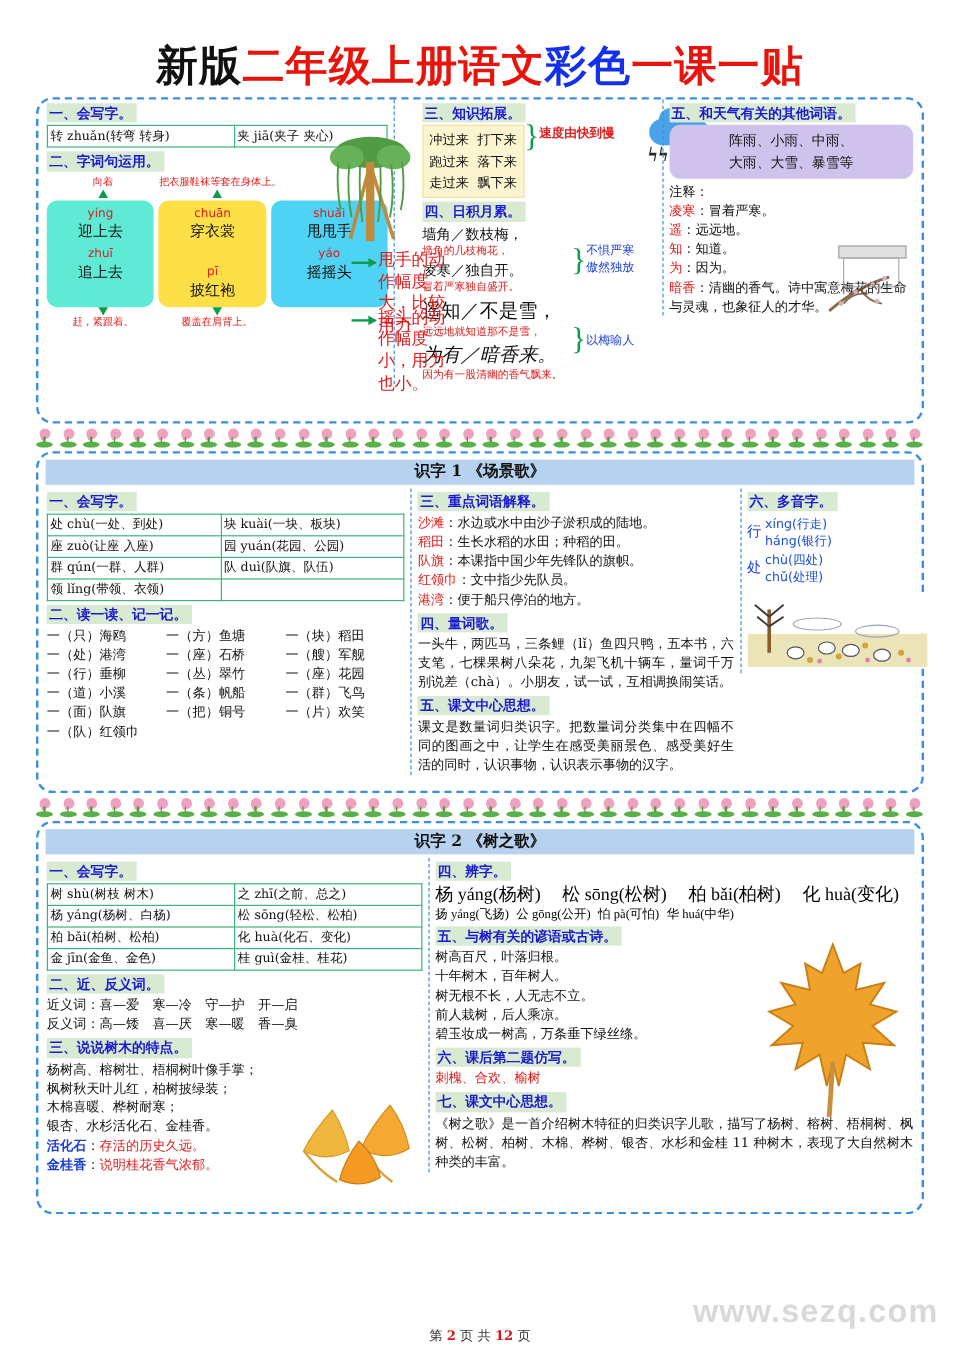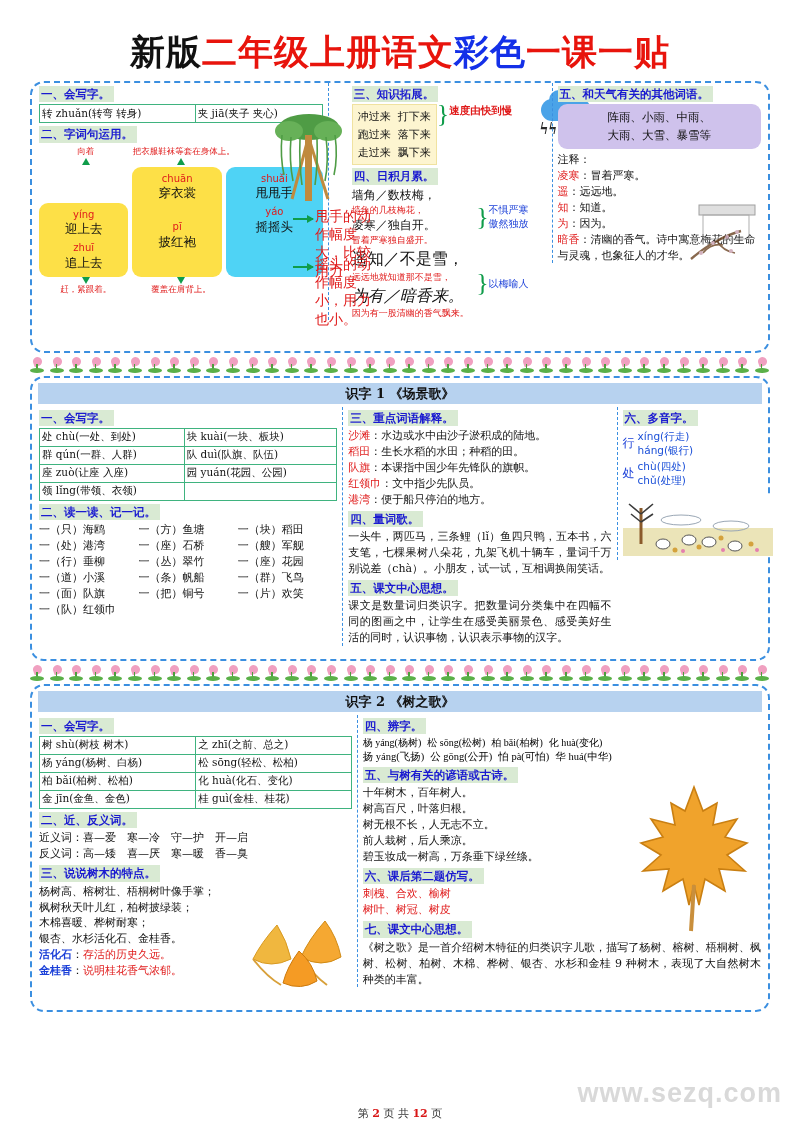--- a/index.html
+++ b/index.html
@@ -5,21 +5,21 @@
   html,body{margin:0;padding:0;}
   body{
     width:800px;height:1131px;
     background:#ffffff;
     font-family:"Liberation Serif","DejaVu Serif",serif;
     position:relative;overflow:hidden;
   }
   
   .title{
     text-align:center;
-    font-family:Liberation Mono, monospace;
+    font-family:Liberation Sans, sans-serif;
     font-weight:bold;
     font-size:35px;
     letter-spacing:1px;
     padding-top:38px;
     line-height:1;
     white-space:nowrap;
   }
   .t-blk{color:#111111;}
   .t-red{color:#e8140c;}
   .t-blue{color:#1430e8;}
@@ -85,21 +85,21 @@
   .word-row{display:flex;gap:4px;margin-top:2px;}
   .wbox{
     border-radius:9px;
     padding:5px 6px;
     text-align:center;
     font-family:"DejaVu Serif",serif;
     line-height:1.35;
   }
   .wbox .p{font-family:"DejaVu Sans",sans-serif;font-size:10px;color:#e01b1b;}
   .wbox .w{font-size:12.5px;color:#111;}
-  .pinkbox{background:#fde047;margin-top:36px;}
+  .pinkbox{background:#5eead4;}
   .greenbox{background:#fde047;}
   .cyanbox{background:#4fd3f5;}
 
   .mini{font-size:14px;color:#e01b1b;line-height:1.3;font-family:Liberation Sans, sans-serif;}
   .arrow-up,.arrow-dn{display:block;width:0;height:0;margin:0 auto;}
   .arrow-up{border-left:4px solid transparent;border-right:4px solid transparent;border-bottom:7px solid #0f9c4a;}
   .arrow-dn{border-left:4px solid transparent;border-right:4px solid transparent;border-top:7px solid #0f9c4a;}
   .vline{width:2px;background:#0f9c4a;margin:0 auto;height:10px;}
   .arrow-r{display:inline-block;vertical-align:middle;width:20px;height:2px;background:#0f9c4a;position:relative;}
   .arrow-r:after{content:"";position:absolute;right:-1px;top:-3px;border-left:7px solid #0f9c4a;border-top:4px solid transparent;border-bottom:4px solid transparent;}
@@ -514,26 +514,26 @@
 
     <div class="col" style="width:42%;padding-right:5px;">
       <div class="hd">一、会写字。</div>
       <table class="wz">
         <tbody>
             <tr>
               <td>处 chù(一处、到处)</td>
               <td>块 kuài(一块、板块)</td>
             </tr>
         <tr>
+              <td>座 zuò(让座 入座)</td>
+              <td>园 yuán(花园、公园)</td>
+            </tr>
+        <tr>
               <td>群 qún(一群、人群)</td>
               <td>队 duì(队旗、队伍)</td>
-            </tr>
-        <tr>
-              <td>座 zuò(让座 入座)</td>
-              <td>园 yuán(花园、公园)</td>
             </tr>
         <tr>
               <td>领 lǐng(带领、衣领)</td>
               <td></td>
             </tr>
       </tbody>
         </table>
       <div class="hd">二、读一读、记一记。</div>
       <div class="qgrid">
         <span>一（只）海鸥</span>
@@ -851,43 +851,42 @@
           <path d="M6 44 Q20 62 34 70" stroke="#d8a03a" stroke-width="2" fill="none"></path>
           <path d="M78 6 Q62 24 54 42 Q74 54 94 42 Q90 22 78 6 Z" fill="#f5a832" stroke="#d08a14"></path>
           <path d="M54 42 Q66 60 80 70" stroke="#d8a03a" stroke-width="2" fill="none"></path>
           <path d="M52 36 Q40 52 36 68 Q54 76 70 66 Q66 48 52 36 Z" fill="#f59b24" stroke="#cc7a0d"></path>
         </svg>
       </div>
     </div>
 
     <div class="col" style="width:56%;padding-left:5px;border-left:1px dashed #3b8fe0;position:relative;">
       <div class="hd">四、辨字。</div>
-      <div style="display:flex;gap:6px;font-size:10px;">
+      <div style="display:flex;gap:18px;font-size:15px;">
         <span>杨 yáng(杨树)</span>
         <span>松 sōng(松树)</span>
         <span>柏 bǎi(柏树)</span>
         <span>化 huà(变化)</span>
       </div>
       <div style="display:flex;gap:6px;font-size:10.5px;">
         <span>扬 yáng(飞扬)</span>
         <span>公 gōng(公开)</span>
         <span>怕 pà(可怕)</span>
         <span>华 huá(中华)</span>
       </div>
       <div class="hd">五、与树有关的谚语或古诗。</div>
+      <div class="tx">树高百尺，叶落归根。</div>
       <div class="tx">十年树木，百年树人。</div>
-      <div class="tx">树高百尺，叶落归根。</div>
       <div class="tx">树无根不长，人无志不立。</div>
       <div class="tx">前人栽树，后人乘凉。</div>
       <div class="tx">碧玉妆成一树高，万条垂下绿丝绦。</div>
       <div class="hd">六、课后第二题仿写。</div>
       <div class="tx red">刺槐、合欢、榆树</div>
-      <div class="tx red">树叶、树冠、树皮</div>
       <div class="hd">七、课文中心思想。</div>
-      <div class="tx" style="text-align:justify;">《树之歌》是一首介绍树木特征的归类识字儿歌，描写了杨树、榕树、梧桐树、枫树、松树、柏树、木棉、桦树、银杏、水杉和金桂 9 种树木，表现了大自然树木种类的丰富。</div>
+      <div class="tx" style="text-align:justify;">《树之歌》是一首介绍树木特征的归类识字儿歌，描写了杨树、榕树、梧桐树、枫树、松树、柏树、木棉、桦树、银杏、水杉和金桂 11 种树木，表现了大自然树木种类的丰富。</div>
 
       <div style="position:absolute;right:6px;top:66px;">
         <svg width="122" height="152" viewBox="0 0 122 152">
           <path d="M61 6 L70 30 L84 22 L80 44 L104 38 L92 56 L114 62 L94 74 L112 90 L86 88 L92 110 L72 98 L66 124 L61 104 L56 124 L50 98 L30 110 L36 88 L10 90 L28 74 L8 62 L30 56 L18 38 L42 44 L38 22 L52 30 Z" fill="#f0a32c" stroke="#c97f12" stroke-width="1.6"></path>
           <path d="M61 104 L58 150" stroke="#c98f3c" stroke-width="4" fill="none"></path>
         </svg>
       </div>
     </div>
   </div>
 </div>

